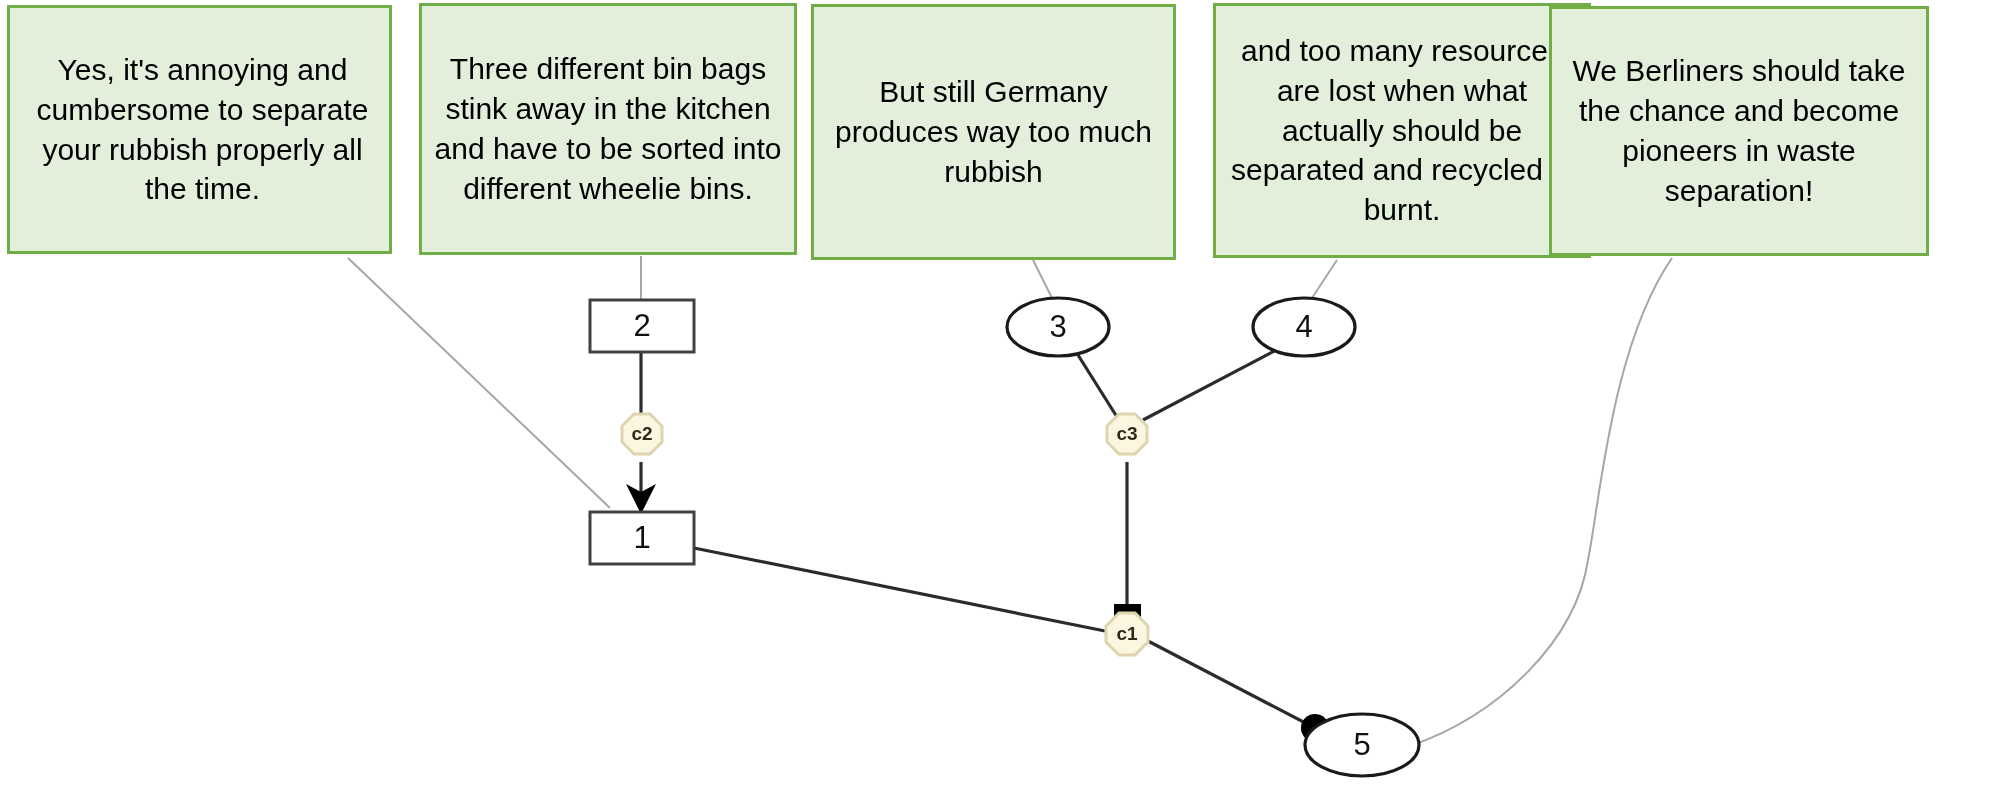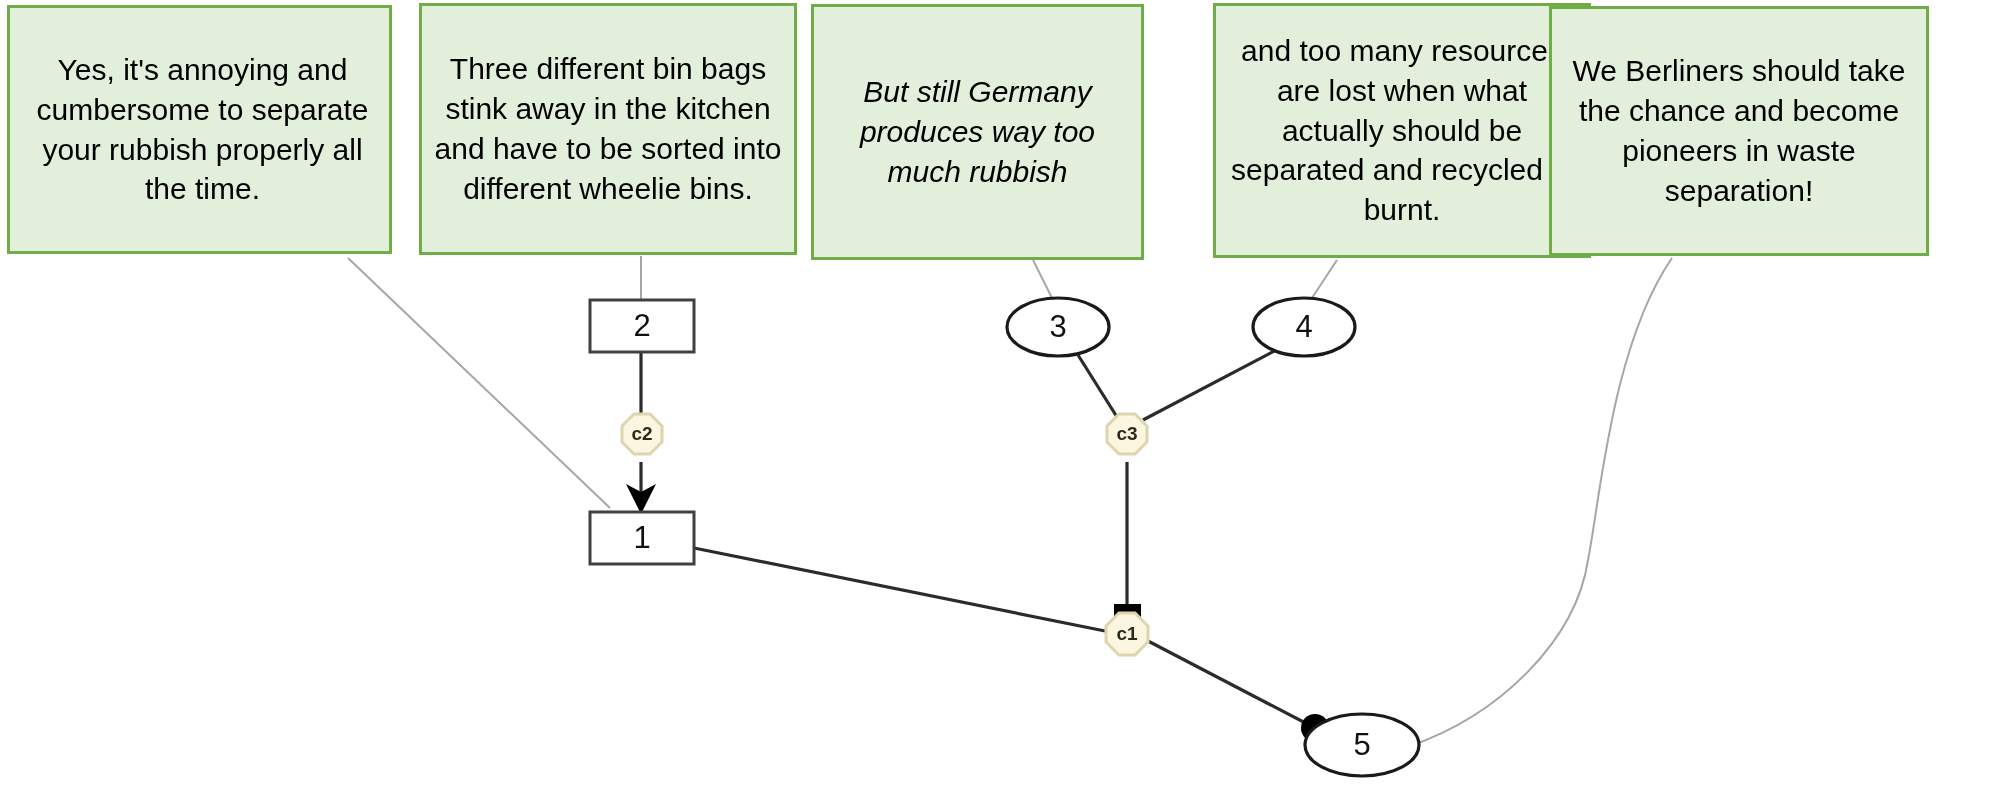--- a/index.html
+++ b/index.html
@@ -163,21 +163,21 @@
   </svg>
 
   <div class="textbox" style="left:7px; top:5px; width:385px; height:249px;padding-left:16px;">
     <span>Yes, it's annoying and cumbersome to separate your rubbish properly all the time.</span>
   </div>
 
   <div class="textbox" style="left:419px; top:3px; width:378px; height:252px;">
     <span>Three different bin bags stink away in the kitchen and have to be sorted into different wheelie bins.</span>
   </div>
 
-  <div class="textbox" style="left:811px; top:4px; width:333px; height:256px;font-style:italic;">
+  <div class="textbox" style="left:811px; top:4px; width:365px; height:256px;">
     <span>But still Germany produces way too much rubbish</span>
   </div>
 
   <div class="textbox" style="left:1213px; top:3px; width:378px; height:255px;">
     <span>and too many resources are lost when what actually should be separated and recycled is burnt.</span>
   </div>
 
   <div class="textbox" style="left:1549px; top:6px; width:380px; height:250px;">
     <span>We Berliners should take the chance and become pioneers in waste separation!</span>
   </div>

